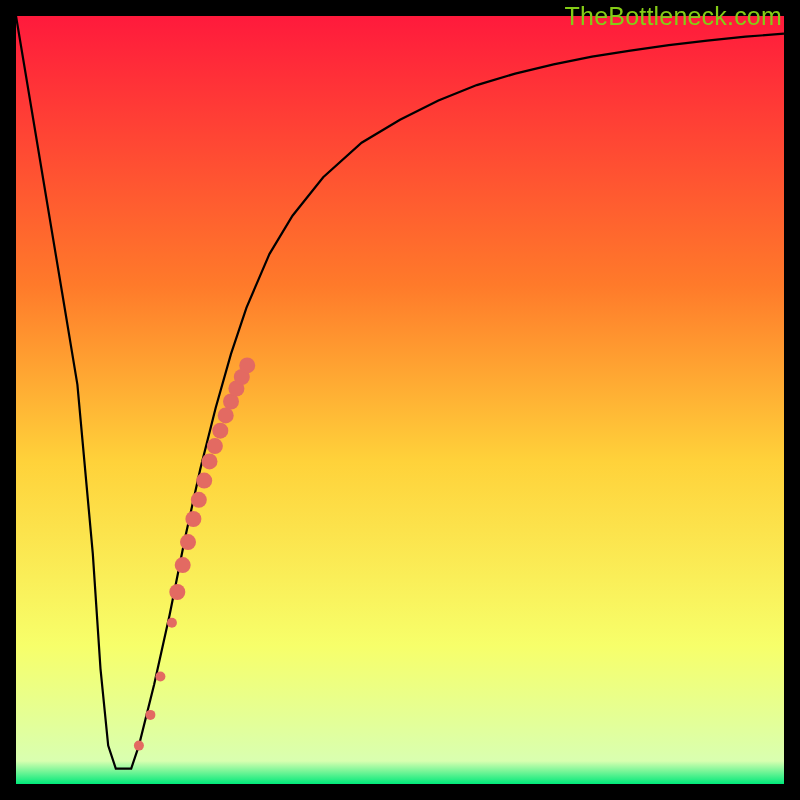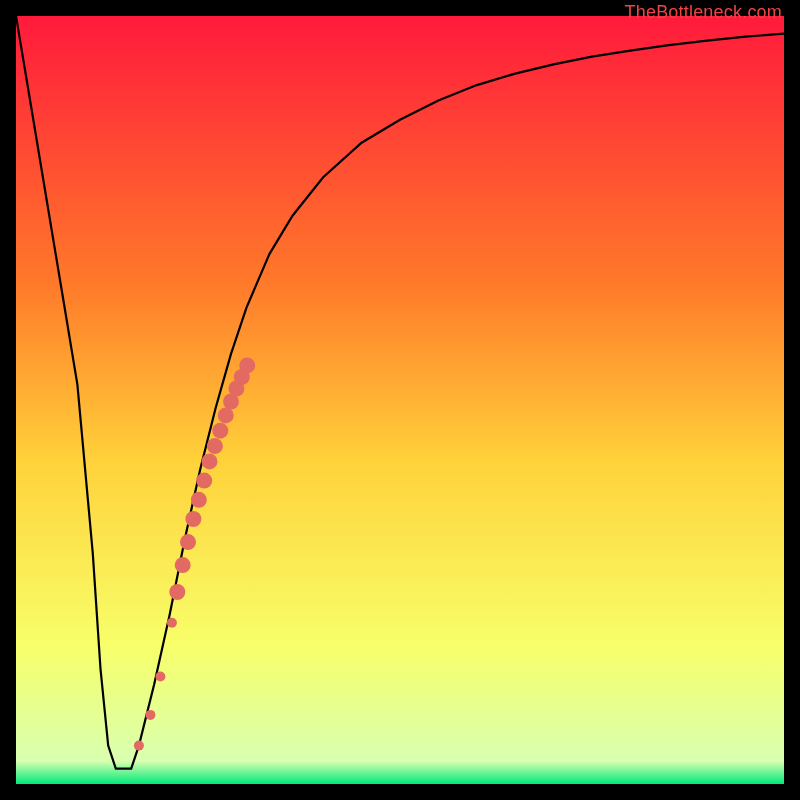--- a/index.html
+++ b/index.html
@@ -22,22 +22,22 @@
     left: 16px;
     top: 16px;
     width: 768px;
     height: 768px;
     overflow: hidden;
   }
   .watermark {
     position: absolute;
     top: 2px;
     right: 18px;
-    font-size: 18px;
-    color: #ef4444;
+    font-size: 25px;
+    color: #84cc16;
     font-weight: 500;
     letter-spacing: 0.2px;
     z-index: 10;
     text-align: center;
   }
   svg { display: block; }
 </style>
 </head>
 <body>
 

